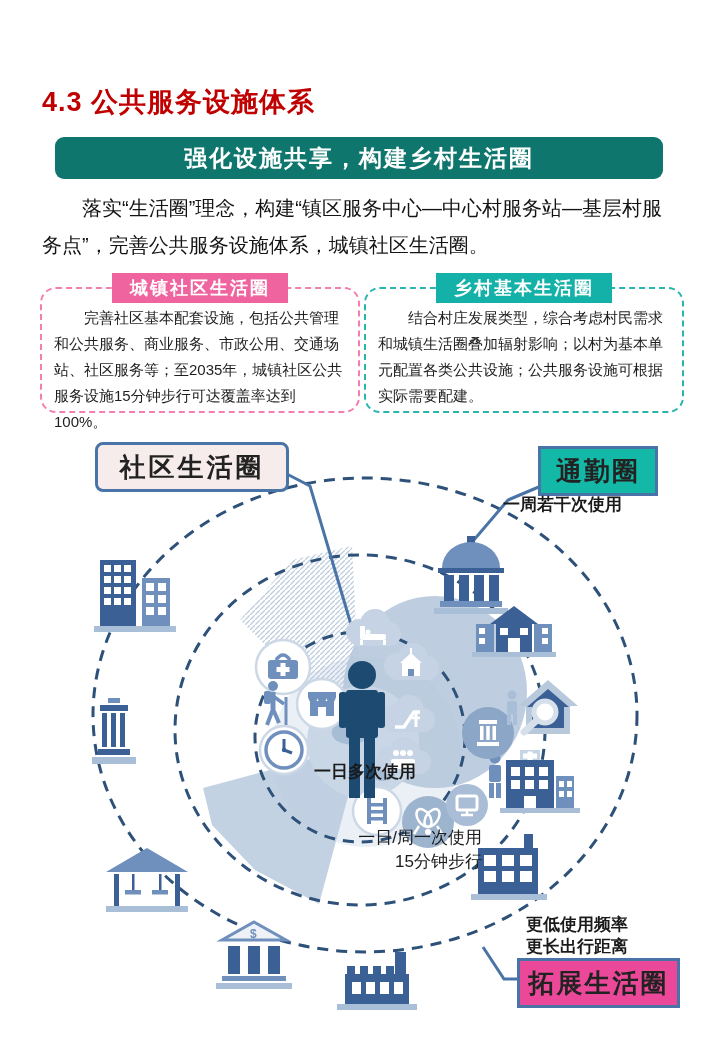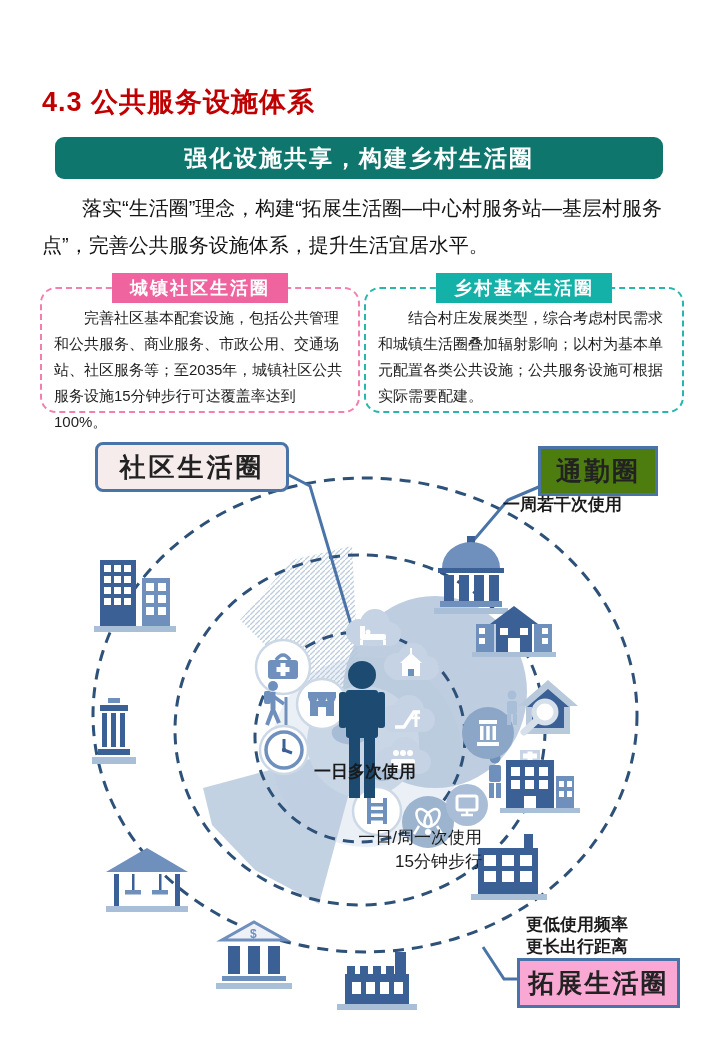--- a/index.html
+++ b/index.html
@@ -21,43 +21,43 @@
   .box-body{padding:16px 12px 0 12px;font-size:15px;line-height:26px;color:#1e1e1e;text-indent:2em;}
   
   #diagram{left:60px;top:430px;width:660px;height:610px;}
   #diagram svg{position:absolute;left:0;top:0;}
   .dk{fill:#3a6096}.md{fill:#6f8fbd}.lt{fill:#a9bfd8}.pale{fill:#c6d4e5}.wt{fill:#fff}
   .dash{fill:none;stroke:#2d5178;stroke-width:3;stroke-dasharray:11 8}
   .conn{fill:none;stroke:#4a74a8;stroke-width:3}
   .plate{fill:#fff;stroke:#ccd8e6;stroke-width:2.5}
   .cloud{fill:#c6d3e4}
   .lbl{border:3px solid #4a74a8;display:flex;align-items:center;justify-content:center;
-       font-weight:bold;color:#222;background:#f9a8d4;}
+       font-weight:bold;color:#222;background:#ec4899;}
   #lbl-community{left:35px;top:12px;width:188px;height:44px;font-size:26px;letter-spacing:3px;background:#f7ecec;border-radius:8px;}
-  #lbl-commute{left:478px;top:16px;width:114px;height:44px;font-size:26px;letter-spacing:2px;background:#4d7c0f;}
+  #lbl-commute{left:478px;top:16px;width:114px;height:44px;font-size:26px;letter-spacing:2px;background:#14b8a6;}
   #lbl-extended{left:457px;top:528px;width:157px;height:44px;font-size:26px;letter-spacing:2px;}
   .note{font-size:17px;font-weight:bold;color:#1a1a1a;line-height:22px;}
   #note-commute{left:443px;top:64px;}
   #note-extended{left:466px;top:484px;}
   #usage-inner{left:225px;top:330px;width:160px;text-align:center;font-size:17px;font-weight:bold;color:#1a1a1a;line-height:24px;}
   #usage-middle{left:242px;top:396px;width:180px;text-align:right;font-size:17px;font-weight:normal;color:#1a1a1a;line-height:24px;}
 </style>
 </head>
 <body>
 
 <div class="abs" id="sec-title">
   <span>4.3</span>
   <span>公共服务设施体系</span>
 </div>
 
 <div class="abs" id="banner">
   <span>强化设施共享，构建乡村生活圈</span>
 </div>
 
-<div class="abs" id="intro">落实“生活圈”理念，构建“拓展生活圈—中心村服务站—基层村服务点”，完善公共服务设施体系，提升生活宜居水平。</div>
+<div class="abs" id="intro">落实“生活圈”理念，构建“镇区服务中心—中心村服务站—基层村服务点”，完善公共服务设施体系，城镇社区生活圈。</div>
 
 <div class="abs info-box" id="box-urban">
   <div class="box-head">城镇社区生活圈</div>
   <div class="box-body">完善社区基本配套设施，包括公共管理和公共服务、商业服务、市政公用、交通场站、社区服务等；至2035年，城镇社区公共服务设施15分钟步行可达覆盖率达到100%。</div>
 </div>
 
 <div class="abs info-box" id="box-rural">
   <div class="box-head">乡村基本生活圈</div>
   <div class="box-body">结合村庄发展类型，综合考虑村民需求和城镇生活圈叠加辐射影响；以村为基本单元配置各类公共设施；公共服务设施可根据实际需要配建。</div>
 </div>

